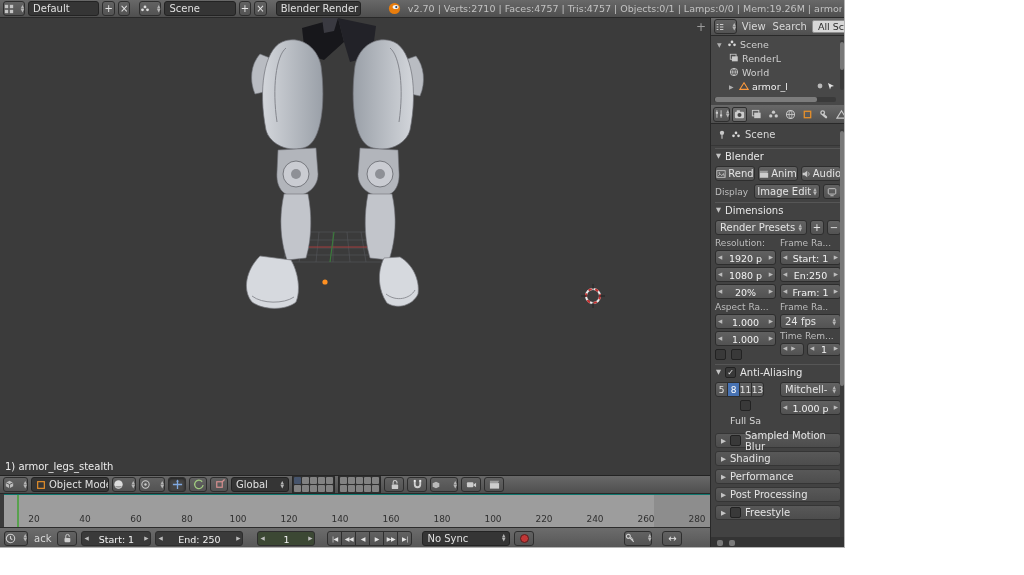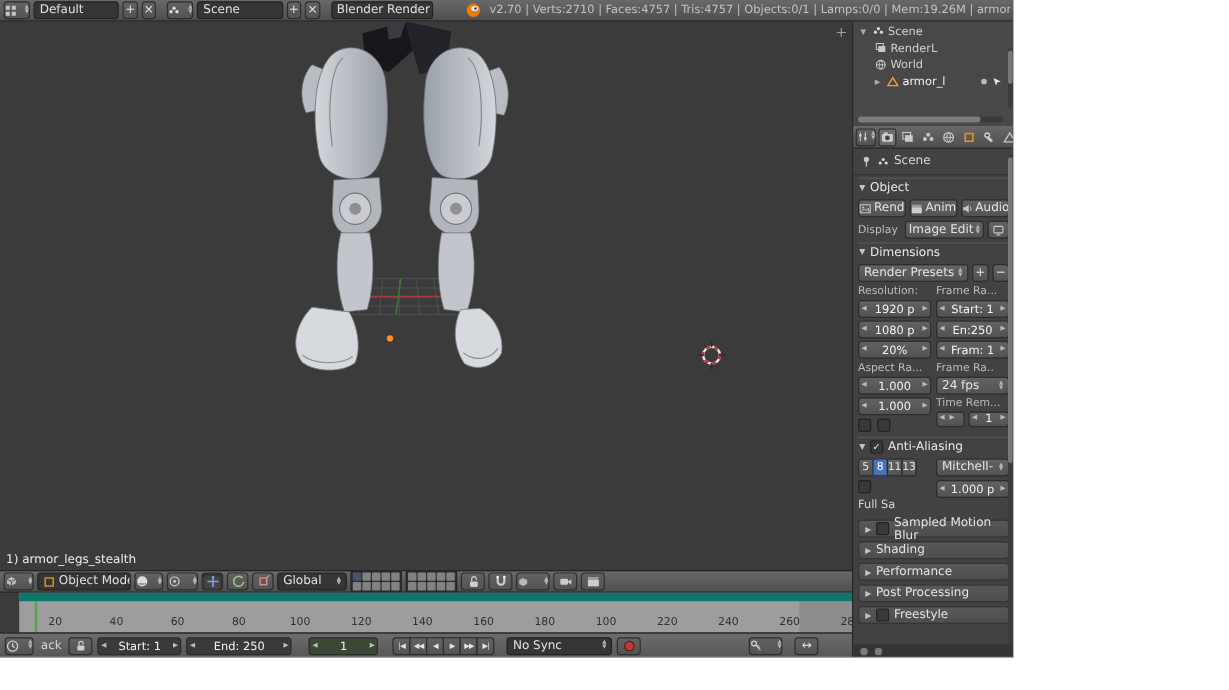--- a/index.html
+++ b/index.html
@@ -17,21 +17,21 @@
 .dd{display:inline-flex;flex-direction:column;align-items:center;justify-content:center;margin-left:auto;color:#b6b6b6;flex:none}
 .dd i{font-size:4.5px;line-height:3.6px}
 .stats{color:#c2c2c2;font-size:9.5px;margin-left:4px;white-space:nowrap;overflow:hidden}
 #viewport{position:absolute;left:0;top:18px;width:710px;height:457px;background:#3b3b3b;overflow:hidden}
 #vp-info{position:absolute;left:5px;bottom:3px;color:#ededed;font-size:10px}
 #vp-add{position:absolute;right:4px;top:3px;color:#9c9c9c;font-size:12px;line-height:12px}
 #vp-header{position:absolute;left:0;top:475px;width:710px;height:19px;border-top:1px solid #232323}
 .lgrid{display:grid;grid-template-columns:repeat(5,7px);grid-auto-rows:7px;gap:1px;background:#2f2f2f;border:1px solid #262626;padding:1px;border-radius:2px;flex:none}
 .lcell{background:#828282;border-radius:1px}
 .lcell.on{background:#46546c}
-#timeline{position:absolute;left:16px;top:494px;width:710px;height:33px;background:#9d9d9d;border-top:7px solid #0f766e;overflow:hidden}
+#timeline{position:absolute;left:4px;top:494px;width:710px;height:33px;background:#9d9d9d;border-top:1px solid #0f766e;overflow:hidden}
 .rnum{position:absolute;bottom:3px;width:30px;text-align:center;color:#303030;font-size:9px}
 #cfline{position:absolute;left:13px;top:0;bottom:0;width:2px;background:#58a14e}
 #tl-end{position:absolute;left:650px;right:0;top:0;bottom:0;background:rgba(40,40,40,.13)}
 #tl-header{position:absolute;left:0;top:527px;width:710px;height:21px;background:linear-gradient(#6c6c6c,#565656);border-top:1px solid #2c2c2c;display:flex;align-items:center;gap:4px;padding:0 4px;overflow:hidden}
 .st{display:inline-flex;align-items:flex-end;height:15px;border-radius:3px;background:linear-gradient(#616161,#525252);border:1px solid #2d2d2d;overflow:hidden}
 .st .ar{font-size:5.5px;color:#bdbdbd;padding:0 2px;line-height:13px;flex:none}
 .st .vv{flex:1;text-align:center;font-size:9.5px;color:#f2f2f2;padding:0 1px;overflow:hidden;white-space:nowrap}
 .st.dark2{background:#3a3a3a}
 .st.frame{background:#3c4834}
 .grp{display:inline-flex}
@@ -427,20 +427,34 @@
           <i>▲</i>
           <i>▼</i>
         </span>
     </div>
     <div class="btn ibtn" style="margin-left:6px">
         <span>↔</span>
       </div>
   </div>
 
   <div id="outliner">
+    <div class="hbar">
+      <div class="btn ibtn" style="width:24px">
+        <svg class="ic" width="10" height="10" viewBox="0 0 12 12">
+            <path d="M2,3 L4,3 M6,3 L10,3 M2,6 L4,6 M6,6 L10,6 M2,9 L4,9 M6,9 L10,9" stroke="#cdcdcd" stroke-width="1.2"></path>
+          </svg>
+        <span class="dd">
+            <i>▲</i>
+            <i>▼</i>
+          </span>
+      </div>
+      <span class="menu">View</span>
+      <span class="menu">Search</span>
+      <span class="chip">All Sc</span>
+    </div>
     <div style="padding-top:1px">
       <div class="orow">
         <span class="tri-sm">▼</span>
         <svg class="ic" width="10" height="10" viewBox="0 0 12 12">
             <circle cx="3" cy="7" r="1.6" fill="#d8d8d8"></circle>
             <circle cx="6" cy="3.5" r="1.6" fill="#d8d8d8"></circle>
             <circle cx="9" cy="7" r="1.6" fill="#d8d8d8"></circle>
           </svg>
         <span>Scene</span>
       </div>
@@ -551,21 +565,21 @@
           <circle cx="6" cy="3.5" r="1.6" fill="#d8d8d8"></circle>
           <circle cx="9" cy="7" r="1.6" fill="#d8d8d8"></circle>
         </svg>
       <span>Scene</span>
     </div>
 
     <div class="pbody">
 
       <div class="phead">
         <span class="tri">▼</span>
-        <span>Object</span>
+        <span>Blender</span>
       </div>
       <div class="prow">
         <div class="btn f1">
           <svg class="ic" width="10" height="10" viewBox="0 0 12 12">
               <rect x="1" y="2" width="10" height="8" fill="none" stroke="#c9c9c9"></rect>
               <circle cx="4" cy="4.8" r="1" fill="#c9c9c9"></circle>
               <path d="M2,9 L5,6 L7,8 L9,5.5 L10,9" fill="none" stroke="#c9c9c9"></path>
             </svg>
           <span>Rend</span>
         </div>
@@ -728,21 +742,21 @@
           <div class="btn" style="justify-content:flex-start">
             <span>Mitchell-</span>
             <span class="dd">
                 <i>▲</i>
                 <i>▼</i>
               </span>
           </div>
         </div>
       </div>
       <div class="cols">
-        <div class="col" style="flex-direction:column;align-items:flex-start;gap:4px">
+        <div class="col" style="flex-direction:column;align-items:center;gap:4px">
           <span class="cb"></span>
           <span class="lbl" style="font-size:9.5px;color:#d6d6d6">Full Sa</span>
         </div>
         <div class="col">
           <div class="st">
             <span class="ar">◀</span>
             <span class="vv">1.000 p</span>
             <span class="ar">▶</span>
           </div>
         </div>

